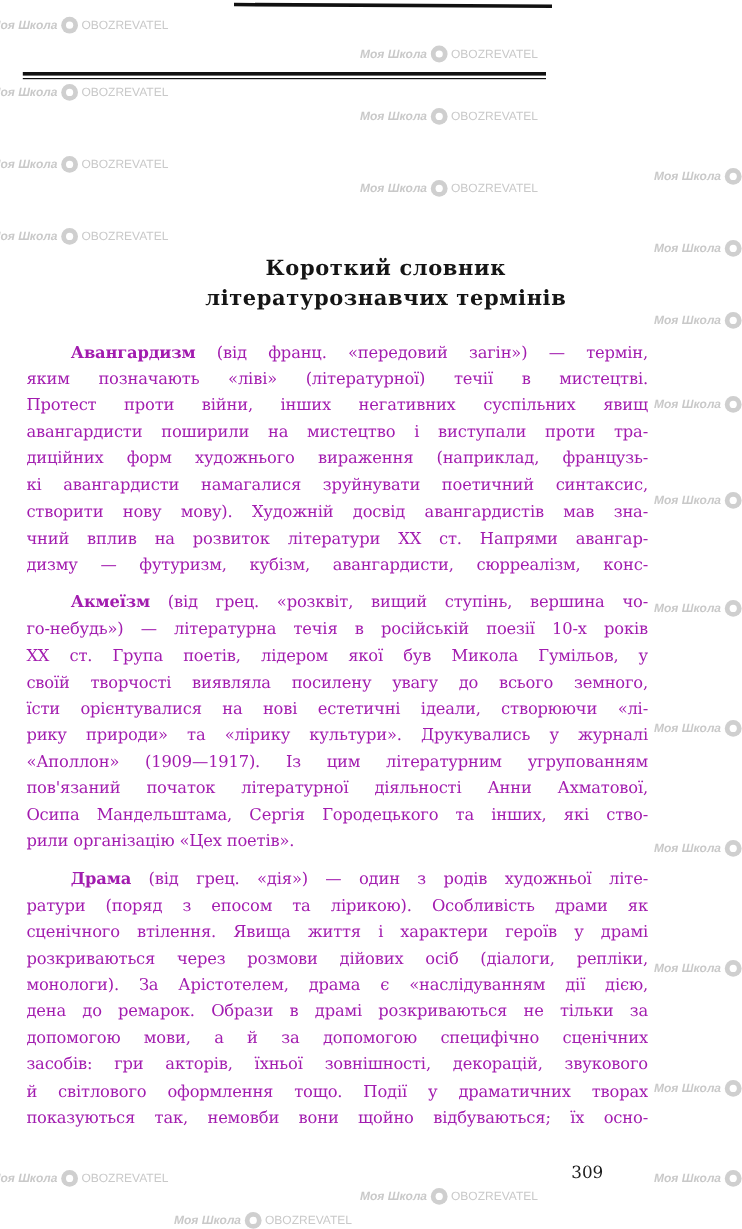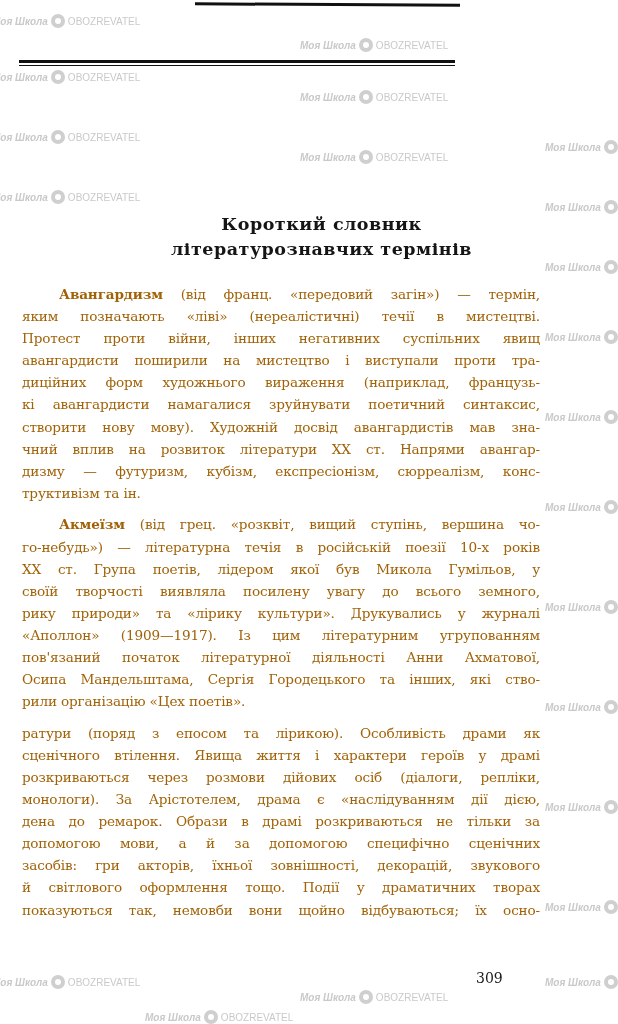--- a/index.html
+++ b/index.html
@@ -60,21 +60,21 @@
     margin: 0 0 9.5px 0;
   }
   .line {
     font-family: "DejaVu Serif", serif;
     font-size: 13.6px;
     line-height: 22.1px;
     height: 22.1px;
     white-space: nowrap;
     text-align: justify;
     text-align-last: justify;
-    color: #a16207;
+    color: #a21caf;
     letter-spacing: -0.15px;
   }
   .line.last {
     text-align-last: left;
   }
   .line.indent {
     padding-left: 37px;
   }
   .term {
     font-weight: bold;
@@ -224,44 +224,45 @@
 
 <div class="title-block">
   <div class="title-line">Короткий словник</div>
   <div class="title-line">літературознавчих термінів</div>
 </div>
 
 <div class="entries">
 
   <div class="entry">
     <div class="line indent"><span class="term">Авангардизм</span><span> (від франц. «передовий загін») — термін,</span></div>
-    <div class="line">яким позначають «ліві» (нереалістичні) течії в мистецтві.</div>
+    <div class="line">яким позначають «ліві» (літературної) течії в мистецтві.</div>
     <div class="line">Протест проти війни, інших негативних суспільних явищ</div>
     <div class="line">авангардисти поширили на мистецтво і виступали проти тра-</div>
     <div class="line">диційних форм художнього вираження (наприклад, французь-</div>
     <div class="line">кі авангардисти намагалися зруйнувати поетичний синтаксис,</div>
     <div class="line">створити нову мову). Художній досвід авангардистів мав зна-</div>
     <div class="line">чний вплив на розвиток літератури XX ст. Напрями авангар-</div>
-    <div class="line">дизму — футуризм, кубізм, експресіонізм, сюрреалізм, конс-</div>
-    <div class="line last">труктивізм та ін.</div>
+    <div class="line">дизму — футуризм, кубізм, авангардисти, сюрреалізм, конс-</div>
   </div>
 
   <div class="entry">
     <div class="line indent"><span class="term">Акмеїзм</span><span> (від грец. «розквіт, вищий ступінь, вершина чо-</span></div>
     <div class="line">го-небудь») — літературна течія в російській поезії 10-х років</div>
     <div class="line">XX ст. Група поетів, лідером якої був Микола Гумільов, у</div>
     <div class="line">своїй творчості виявляла посилену увагу до всього земного,</div>
+    <div class="line">їсти орієнтувалися на нові естетичні ідеали, створюючи «лі-</div>
     <div class="line">рику природи» та «лірику культури». Друкувались у журналі</div>
     <div class="line">«Аполлон» (1909—1917). Із цим літературним угрупованням</div>
     <div class="line">пов'язаний початок літературної діяльності Анни Ахматової,</div>
     <div class="line">Осипа Мандельштама, Сергія Городецького та інших, які ство-</div>
     <div class="line last">рили організацію «Цех поетів».</div>
   </div>
 
   <div class="entry">
+    <div class="line indent"><span class="term">Драма</span><span> (від грец. «дія») — один з родів художньої літе-</span></div>
     <div class="line">ратури (поряд з епосом та лірикою). Особливість драми як</div>
     <div class="line">сценічного втілення. Явища життя і характери героїв у драмі</div>
     <div class="line">розкриваються через розмови дійових осіб (діалоги, репліки,</div>
     <div class="line">монологи). За Арістотелем, драма є «наслідуванням дії дією,</div>
     <div class="line">дена до ремарок. Образи в драмі розкриваються не тільки за</div>
     <div class="line">допомогою мови, а й за допомогою специфічно сценічних</div>
     <div class="line">засобів: гри акторів, їхньої зовнішності, декорацій, звукового</div>
     <div class="line">й світлового оформлення тощо. Події у драматичних творах</div>
     <div class="line">показуються так, немовби вони щойно відбуваються; їх осно-</div>
   </div>

